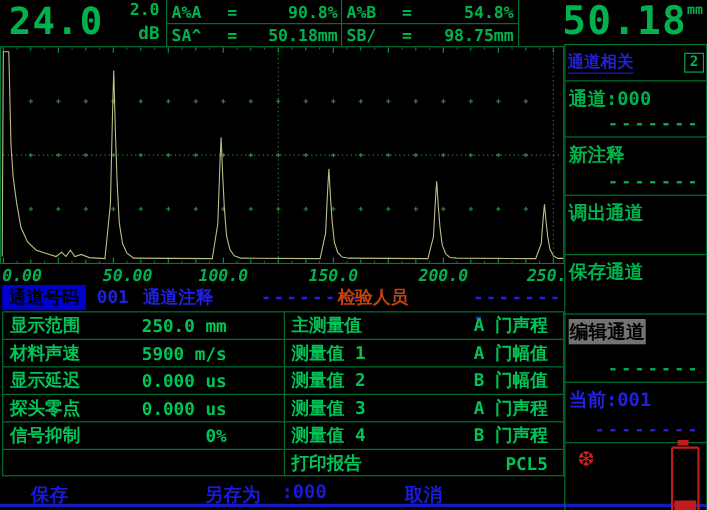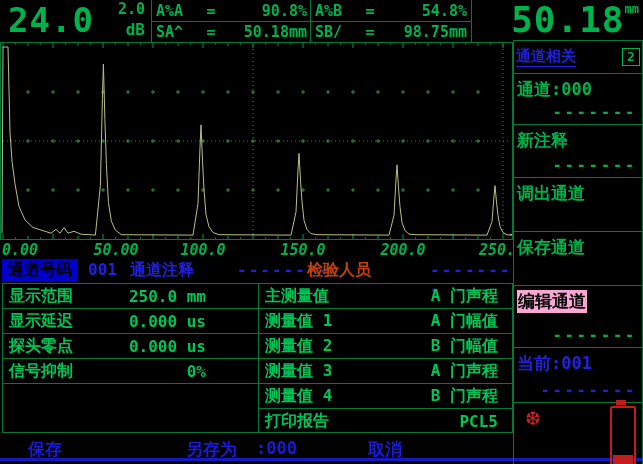--- a/index.html
+++ b/index.html
@@ -56,21 +56,21 @@
   #bottomline{position:absolute;left:0;top:458px;width:643px;height:3px;background:#1818c0;}
   
   #sidebar{position:absolute;left:513px;top:40px;width:130px;height:424px;box-sizing:border-box;}
   #sb-header{box-sizing:border-box;height:22px;border:1px solid #007a36;display:flex;align-items:center;padding:16px 2px;}
   #sb-title{color:#2020dd;font-size:15px;font-weight:bold;border-bottom:1px solid #2020dd;}
   #sb-page{margin-left:auto;border:1px solid #00b24c;color:#00b24c;font-size:13px;font-weight:bold;
            width:16px;height:16px;line-height:16px;text-align:center;}
   .sb-item{box-sizing:border-box;border:1px solid #007a36;border-top:none;display:flex;flex-direction:column;
            padding:4px 3px 3px 3px;}
   .sb-label{font-size:17px;font-weight:bold;color:#00b24c;white-space:nowrap;}
-  .sb-label.selected{background:#f9a8d4;color:#000;align-self:flex-start;padding:0 1px;}
+  .sb-label.selected{background:#737373;color:#000;align-self:flex-start;padding:0 1px;}
   .sb-label.blue{color:#2222dd;}
   .sb-dashes{margin-top:auto;text-align:right;font-size:15px;font-weight:bold;color:#00b24c;letter-spacing:3px;padding-right:2px;}
   .sb-dashes.blue{color:#2222dd;}
   #sb-status{box-sizing:border-box;border:1px solid #007a36;border-top:none;height:74px;position:relative;}
   #freeze-icon{position:absolute;left:12px;top:3px;color:#c22;font-size:23px;line-height:23px;}
   #battery-icon{position:absolute;right:6px;top:3px;width:22px;height:58px;border:2px solid #c21d1d;border-radius:2px;}
   #battery-icon:before{content:"";position:absolute;left:4px;top:-8px;width:10px;height:5px;background:#c21d1d;}
   #battery-fill{position:absolute;left:1px;right:1px;bottom:1px;height:10px;background:#c21d1d;}
 </style>
 </head>
@@ -336,20 +336,24 @@
     <span id="chan-insp-value">--------</span>
   </div>
 
   <div id="params">
     <div id="pcol-left" class="pcol">
       <div class="prow">
         <span class="plabel">显示范围</span>
         <span class="pvalue">250.0 mm</span>
       </div>
       <div class="prow">
+        <span class="plabel">材料声速</span>
+        <span class="pvalue">5900 m/s</span>
+      </div>
+      <div class="prow">
         <span class="plabel">显示延迟</span>
         <span class="pvalue">0.000 us</span>
       </div>
       <div class="prow">
         <span class="plabel">探头零点</span>
         <span class="pvalue">0.000 us</span>
       </div>
       <div class="prow">
         <span class="plabel">信号抑制</span>
         <span class="pvalue">0%</span>

